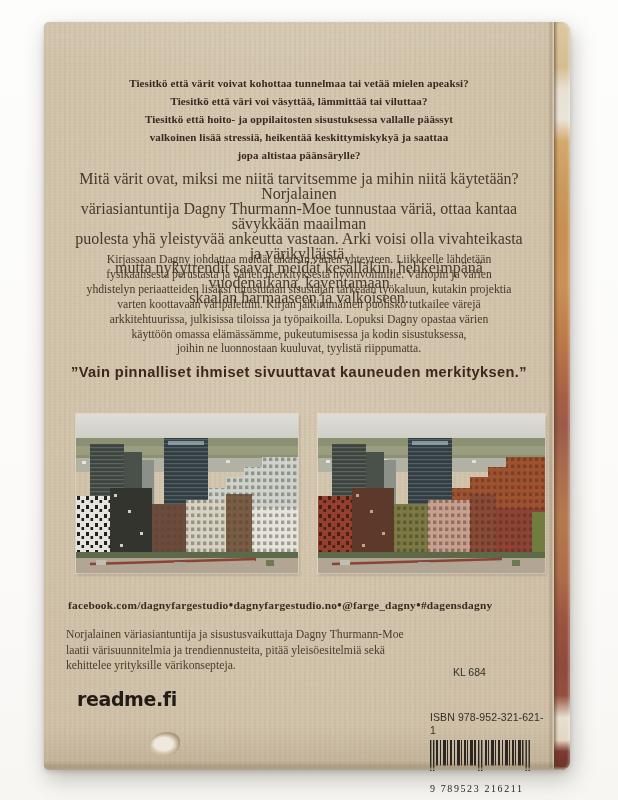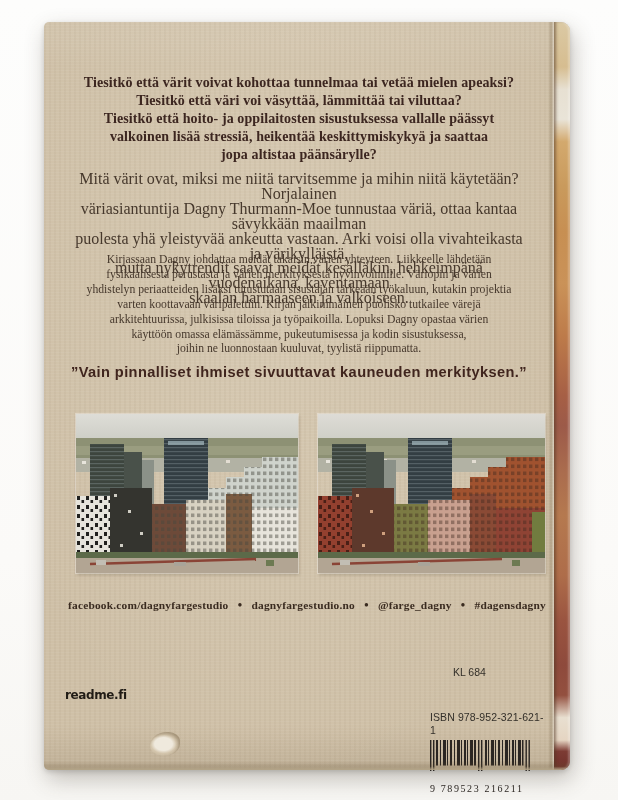--- a/index.html
+++ b/index.html
@@ -27,46 +27,46 @@
           #93503f 90%, #e8dfd0 93%, #e5d5c2 96%, #7c3b33 97.5%, #6f3029 100%);
         box-shadow:inset 3px 0 3px -1px rgba(80,55,35,.55), inset -2px 0 2px rgba(255,255,255,.25);}
   .cover-crease{position:absolute;top:0;right:16px;width:6px;height:100%;
         background:linear-gradient(90deg, rgba(0,0,0,0), rgba(110,90,60,.28) 55%, rgba(255,255,255,.28));}
   .cover-bottom-edge{position:absolute;left:0;bottom:0;width:100%;height:9px;
         border-radius:0 0 9px 5px;
         background:linear-gradient(180deg, rgba(0,0,0,0), rgba(100,80,50,.22) 60%, #b3a488);}
   
   .txt{position:absolute;white-space:pre-line;}
   .intro{top:52px;left:20px;width:470px;text-align:center;
-         font-weight:bold;font-size:14px;line-height:18px;letter-spacing:.1px;color:#3c2620;}
+         font-weight:bold;font-size:11px;line-height:18px;letter-spacing:.1px;color:#3c2620;}
   .para1{top:150px;left:28px;width:454px;text-align:center;
          font-size:16px;line-height:14.9px;color:#46382c;}
   .para2{top:231px;left:18px;width:474px;text-align:center;
          font-size:11.7px;line-height:14.9px;color:#46382c;}
   .quote{top:342px;left:20px;width:470px;text-align:center;white-space:normal;
          font-family:"Liberation Sans","DejaVu Sans",sans-serif;
          font-weight:bold;font-size:14.6px;letter-spacing:.4px;color:#40251e;}
   
   .photos{position:absolute;top:392px;left:0;width:510px;height:160px;}
   .photo{position:absolute;top:0;margin:0;padding:0;height:159px;
          box-shadow:0 0 0 1px rgba(255,255,255,.35), 1px 2px 3px rgba(80,65,45,.25);}
   .photo svg{display:block;width:100%;height:100%;}
   .photo-left{left:32px;width:222px;}
   .photo-right{left:274px;width:227px;}
   
   .social{position:absolute;top:577px;left:24px;width:478px;
-          display:flex;align-items:center;justify-content:space-between;
+          display:flex;align-items:center;
           font-weight:bold;font-size:11.4px;letter-spacing:.2px;color:#3a2b20;}
   .social .dot{font-size:8px;transform:translateY(-1px);color:#3a2b20;}
   
   .author-note{top:605px;left:22px;width:402px;text-align:left;
           font-size:11.7px;line-height:15.6px;color:#4a3c2f;}
-  .publisher{position:absolute;top:666px;left:21px;
+  .publisher{position:absolute;top:666px;left:33px;
           font-family:"DejaVu Sans","Liberation Sans",sans-serif;
-          font-weight:bold;font-size:12px;letter-spacing:-.4px;color:#211c16;}
+          font-weight:bold;font-size:19px;letter-spacing:-.4px;color:#211c16;}
   .damage-spot{position:absolute;top:710px;left:106px;width:30px;height:24px;
           background:radial-gradient(ellipse at 45% 50%, #efe9dd 0 38%, rgba(214,200,175,.85) 55%, rgba(0,0,0,0) 75%);
           border-radius:60% 40% 55% 45%;
           box-shadow:inset -2px 2px 3px rgba(120,100,70,.45);}
   .print-block{position:absolute;top:644px;left:386px;width:118px;
           font-family:"Liberation Sans","DejaVu Sans",sans-serif;color:#34302a;}
   .kl{font-size:10.5px;line-height:13px;margin-left:23px;}
   .isbn{font-size:10.5px;line-height:13px;letter-spacing:.1px;margin-top:32px;}
   .barcode{margin-top:3px;width:100px;height:31px;}
   .barcode rect{fill:#2b2622;}
@@ -222,20 +222,23 @@
     <div class="social">
       <span>facebook.com/dagnyfargestudio</span>
       <span class="dot">●</span>
       <span>dagnyfargestudio.no</span>
       <span class="dot">●</span>
       <span>@farge_dagny</span>
       <span class="dot">●</span>
       <span>#dagensdagny</span>
     </div>
 
+    <div class="txt author-note">Norjalainen väriasiantuntija ja sisustusvaikuttaja Dagny Thurmann-Moe
+laatii värisuunnitelmia ja trendiennusteita, pitää yleisöesitelmiä sekä
+kehittelee yrityksille värikonsepteja.</div>
 
     <div class="publisher">readme.fi</div>
     <div class="damage-spot"></div>
 
     <div class="print-block">
       <div class="kl">KL 684</div>
       <div class="isbn">ISBN 978-952-321-621-1</div>
       <svg class="barcode" viewBox="0 0 100 34" preserveAspectRatio="none">
         <rect x="0" y="0" width="1.4" height="34"></rect>
           <rect x="3" y="0" width="1.4" height="34"></rect>

